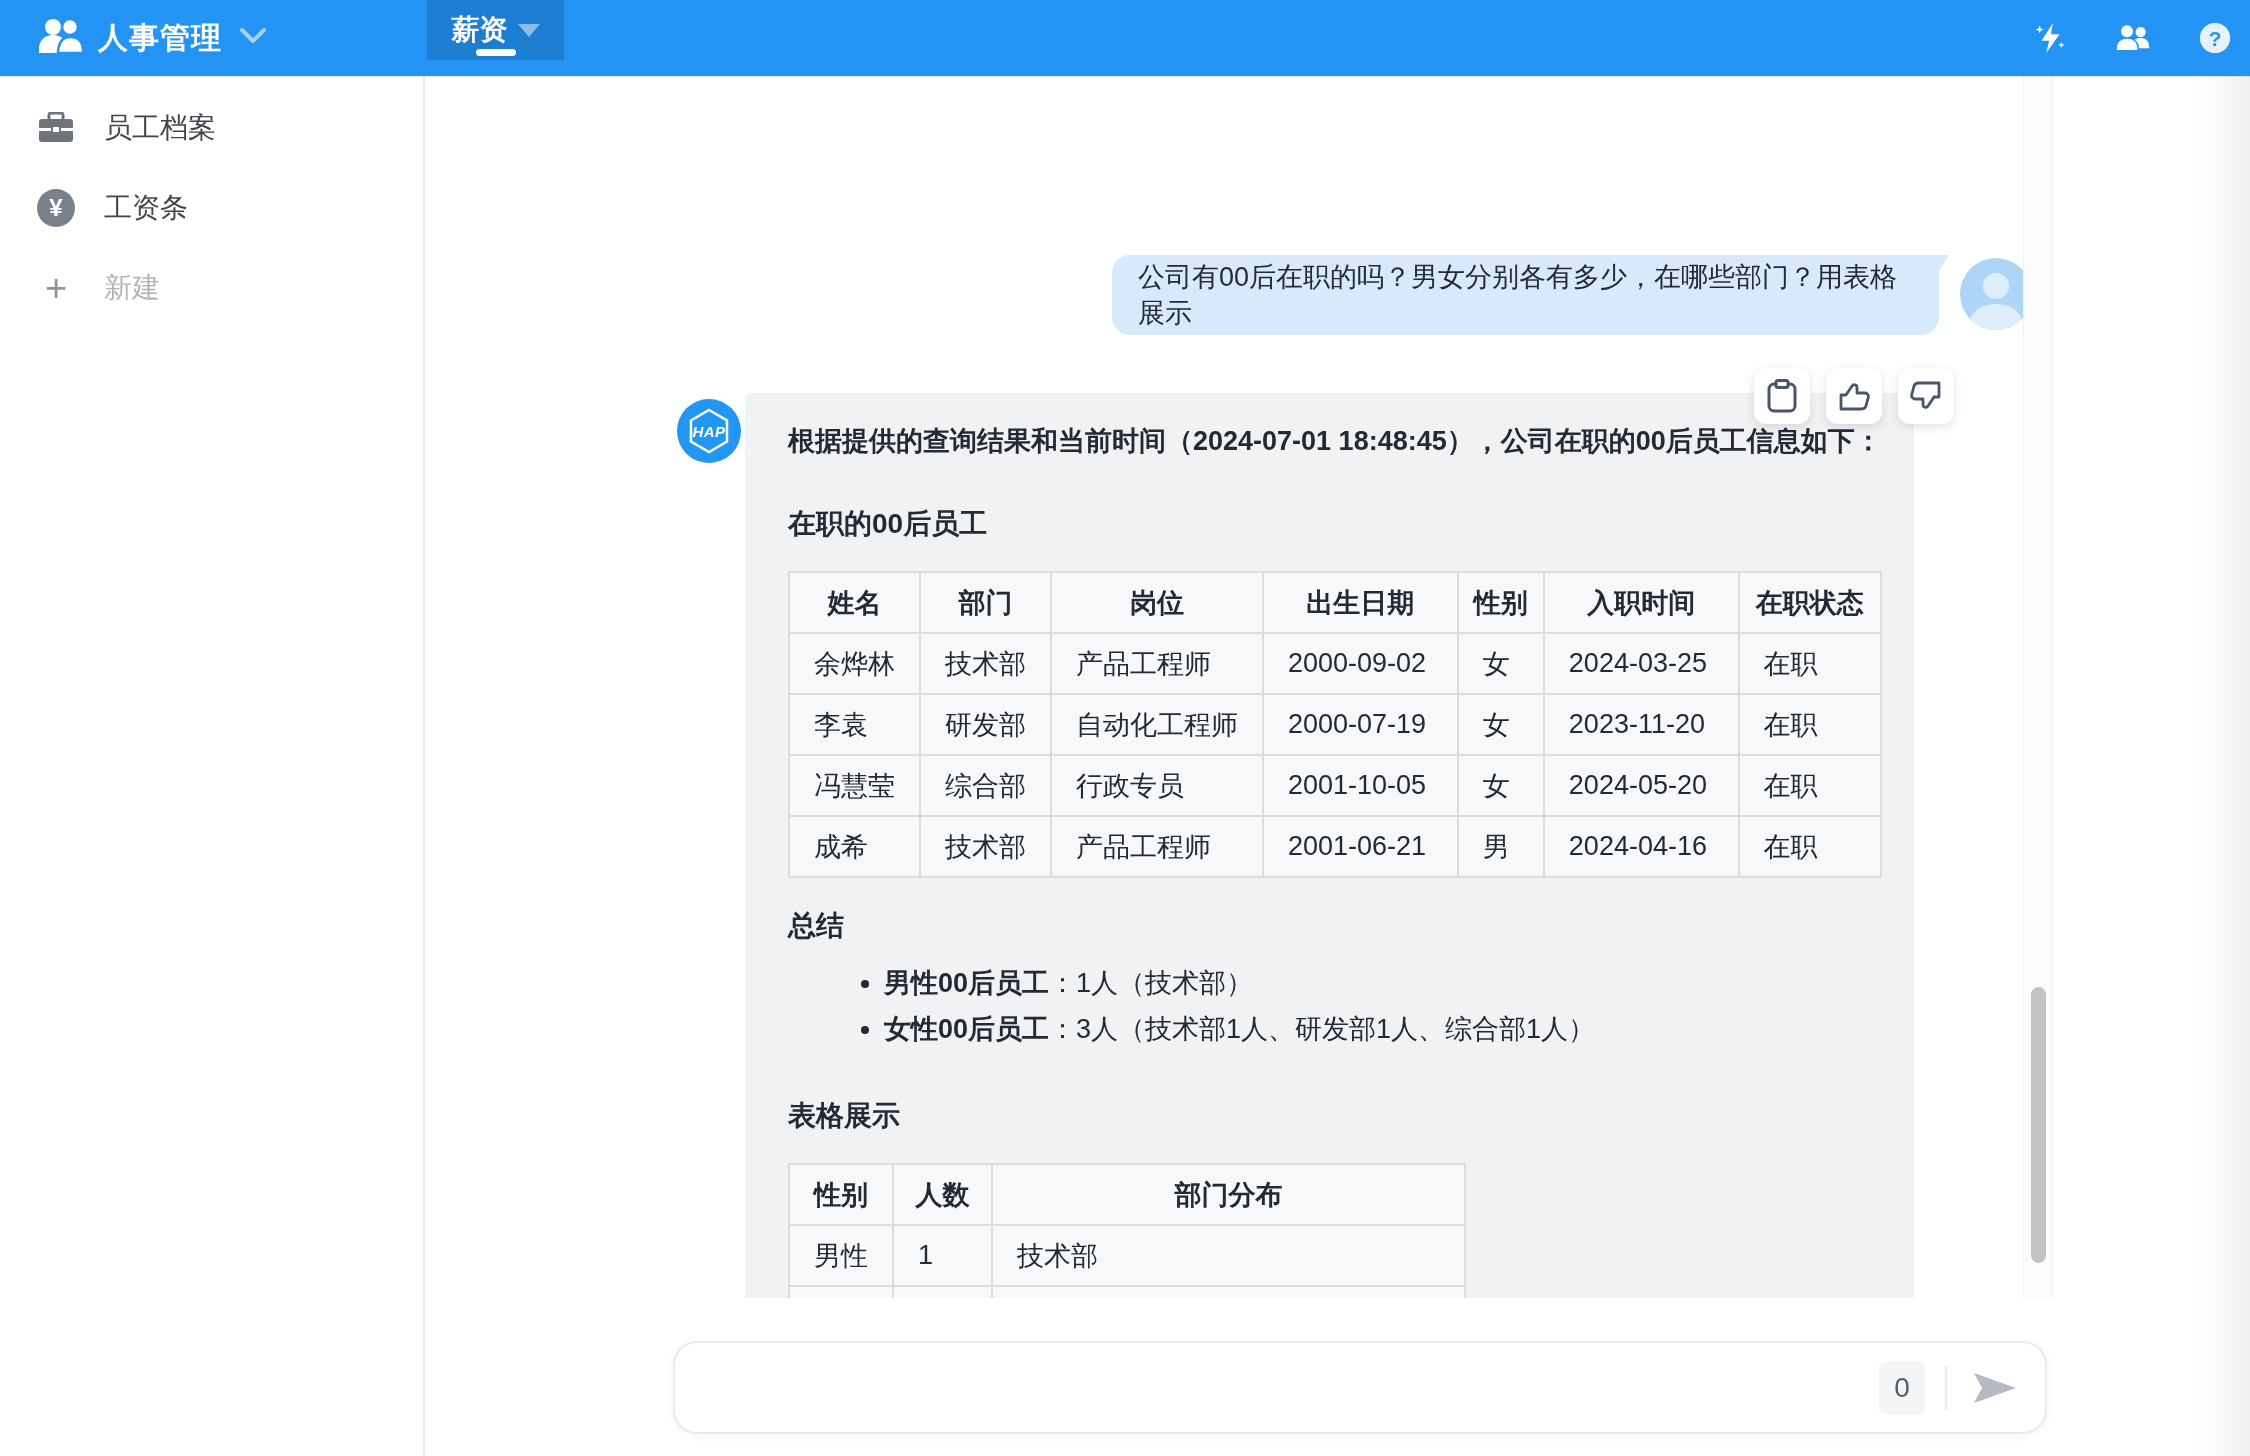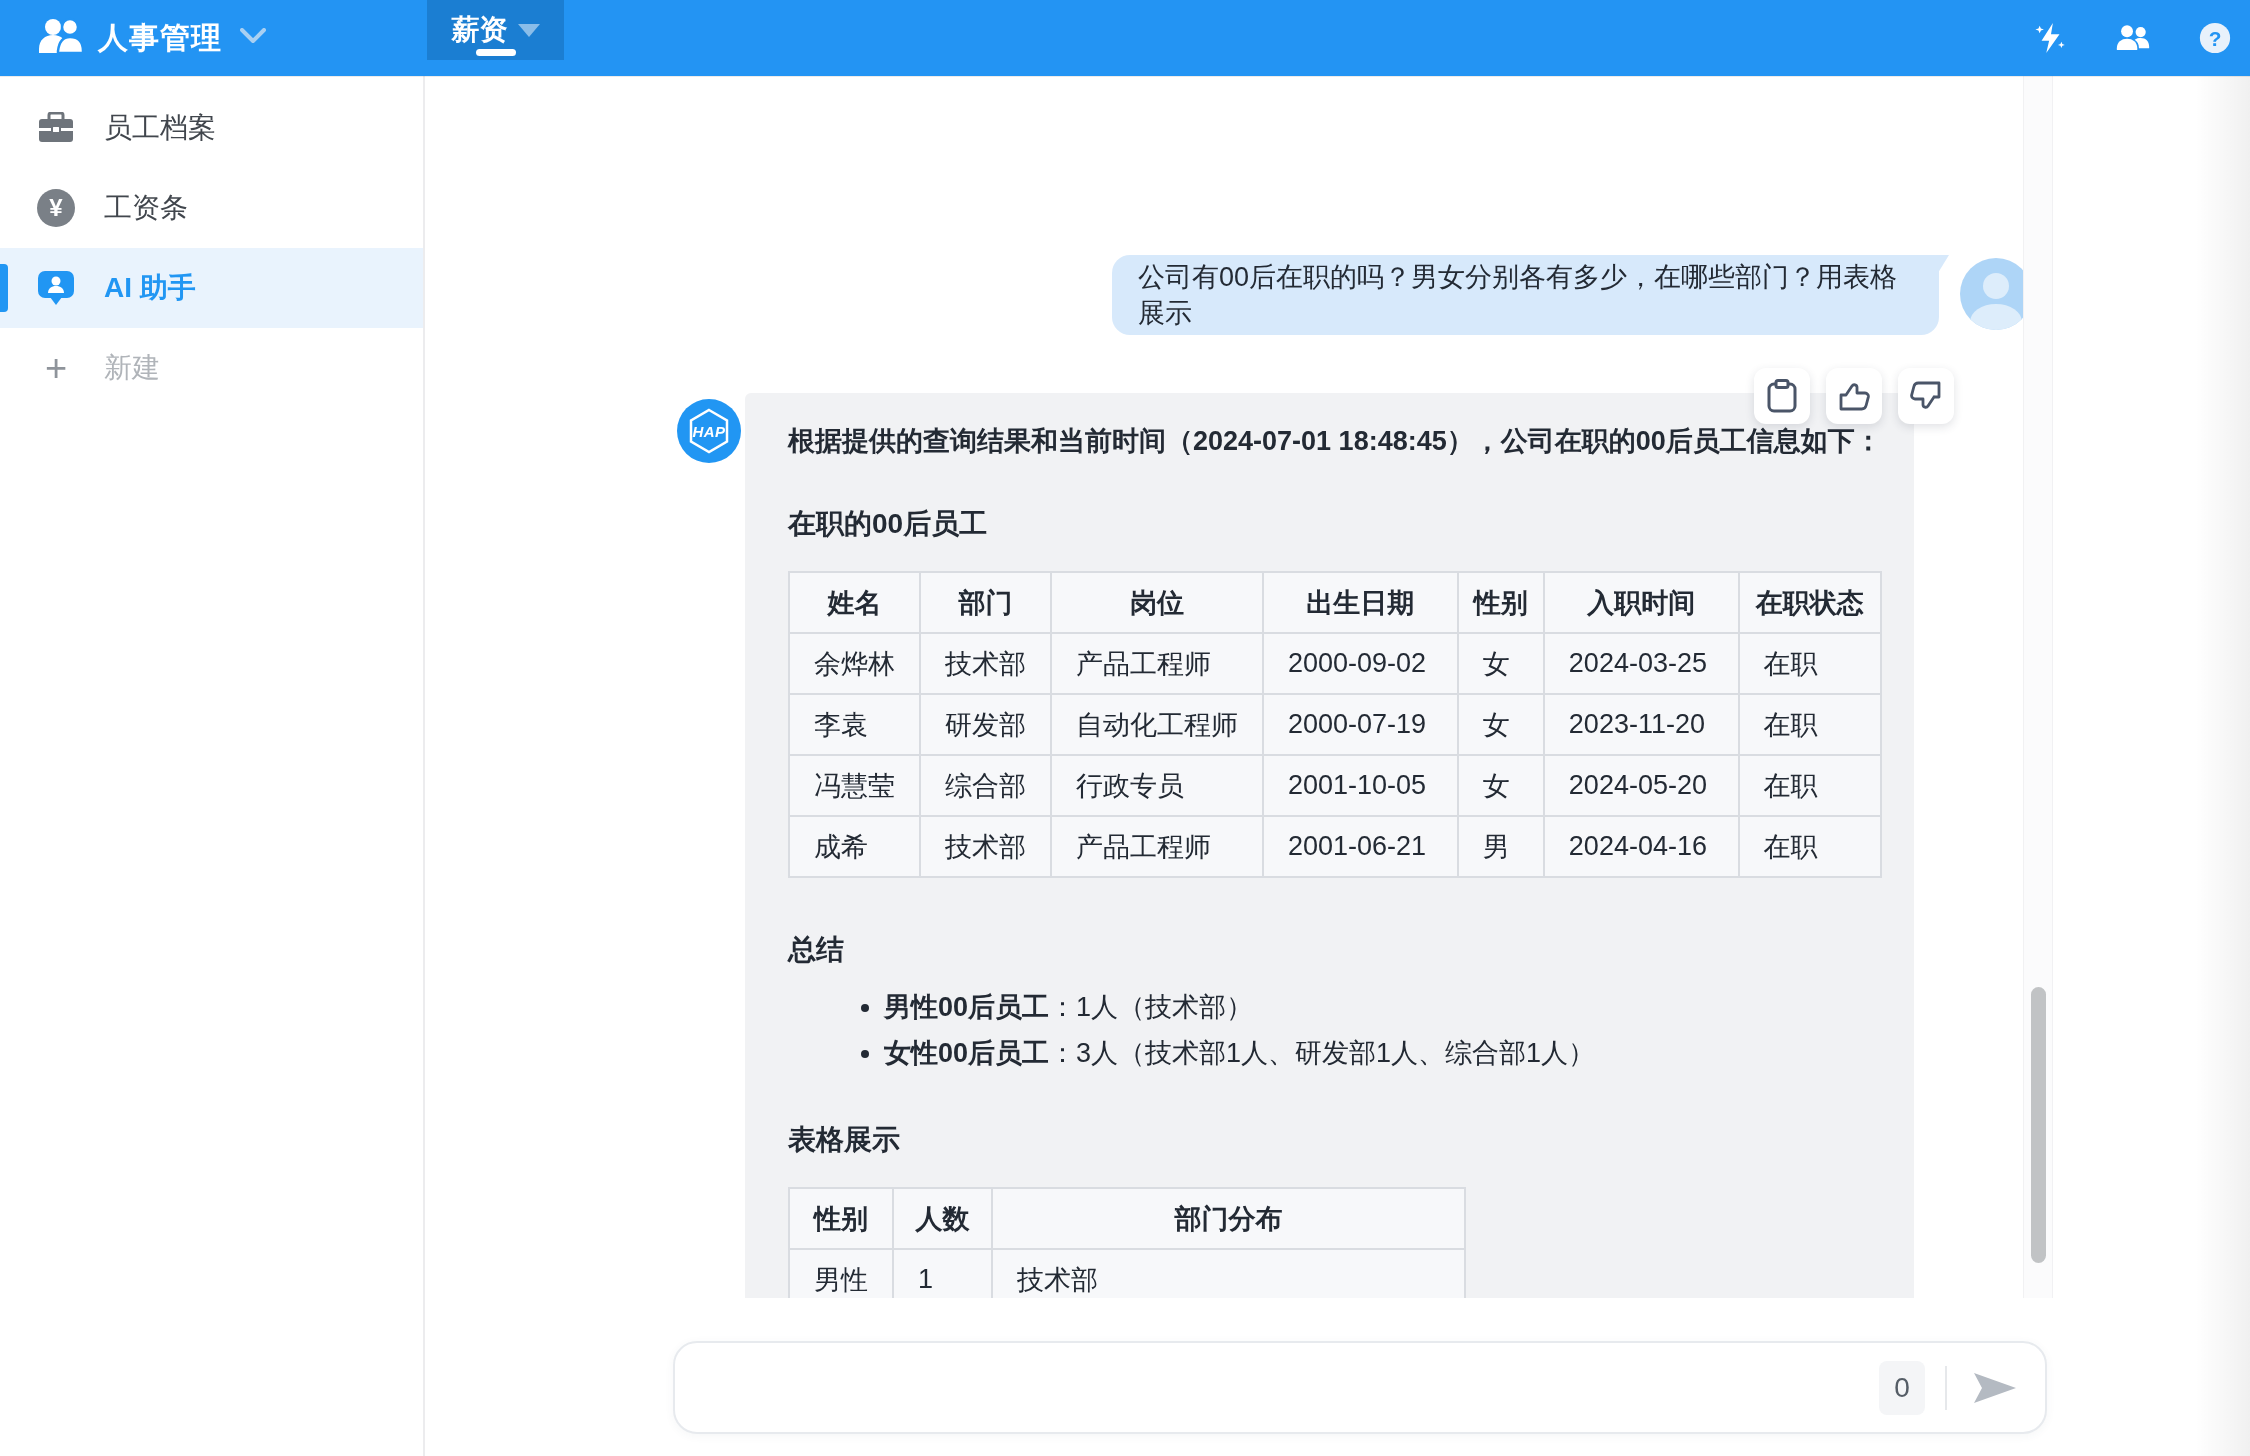--- a/index.html
+++ b/index.html
@@ -46,21 +46,21 @@
   .hap-hex{position:relative;width:46px;height:46px;display:flex;align-items:center;justify-content:center;}
   .hap-text{position:absolute;color:#fff;font-size:15px;font-style:italic;font-weight:bold;letter-spacing:.5px;}
 
   .msg-actions{position:absolute;top:292px;left:1329px;display:flex;gap:16px;z-index:5;}
   .action-btn{width:56px;height:56px;background:#fff;border-radius:12px;box-shadow:0 3px 10px rgba(40,50,70,.14);display:flex;align-items:center;justify-content:center;cursor:pointer;}
 
   .ai-bubble{position:absolute;left:320px;top:317px;width:1169px;height:990px;background:var(--ai-bubble);border-radius:6px 18px 18px 18px;padding:27px 32px 0 43px;font-size:27px;color:var(--ink);}
   .ai-intro{line-height:42px;font-weight:bold;}
   .md-h{font-size:28px;font-weight:bold;line-height:40px;}
   .h-sec1{margin-top:42px;}
-  .h-sec2{margin-top:52px;}
+  .h-sec2{margin-top:28px;}
   .h-sec3{margin-top:44px;}
   table.md{border-collapse:collapse;margin-top:27px;table-layout:fixed;border-radius:13px;}
   table.md th,table.md td{border:2px solid var(--cell-border);background:var(--cell-bg);height:61px;font-size:27px;padding:0 24px;white-space:nowrap;overflow:hidden;}
   table.md th{font-weight:bold;text-align:center;padding:0 8px;}
   table.md td{font-weight:normal;text-align:left;}
   .tbl2{margin-top:16px;}
   ul.summary{margin-top:14px;padding-left:96px;}
   ul.summary li{line-height:46px;list-style:disc;}
   ul.summary b{font-weight:bold;}
 
@@ -140,32 +140,20 @@
         <rect x="14" y="14" width="8" height="7" rx="1.5" fill="#fff" stroke="#6e747b" stroke-width="2"></rect>
       </svg>
     </span>
     <span>员工档案</span>
   </div>
   <div class="sb-item">
     <span class="sb-icon">
       <span class="yuan-circle">¥</span>
     </span>
     <span>工资条</span>
-  </div>
-  <div class="sb-item active">
-    <span class="bar"></span>
-    <span class="sb-icon">
-      <svg width="38" height="36" viewBox="0 0 38 36">
-        <rect x="1" y="1" width="36" height="27" rx="7" fill="#2196f3"></rect>
-        <path d="M13 27l6 8 6-8z" fill="#2196f3"></path>
-        <circle cx="19" cy="11" r="4.5" fill="#fff"></circle>
-        <path d="M11 23c0-4.4 3.6-7 8-7s8 2.6 8 7z" fill="#fff"></path>
-      </svg>
-    </span>
-    <span>AI 助手</span>
   </div>
   <div class="sb-item new">
     <span class="sb-icon">
         <span class="plus-glyph">+</span>
       </span>
     <span>新建</span>
   </div>
 </div>
 
 <div class="chat-clip">

